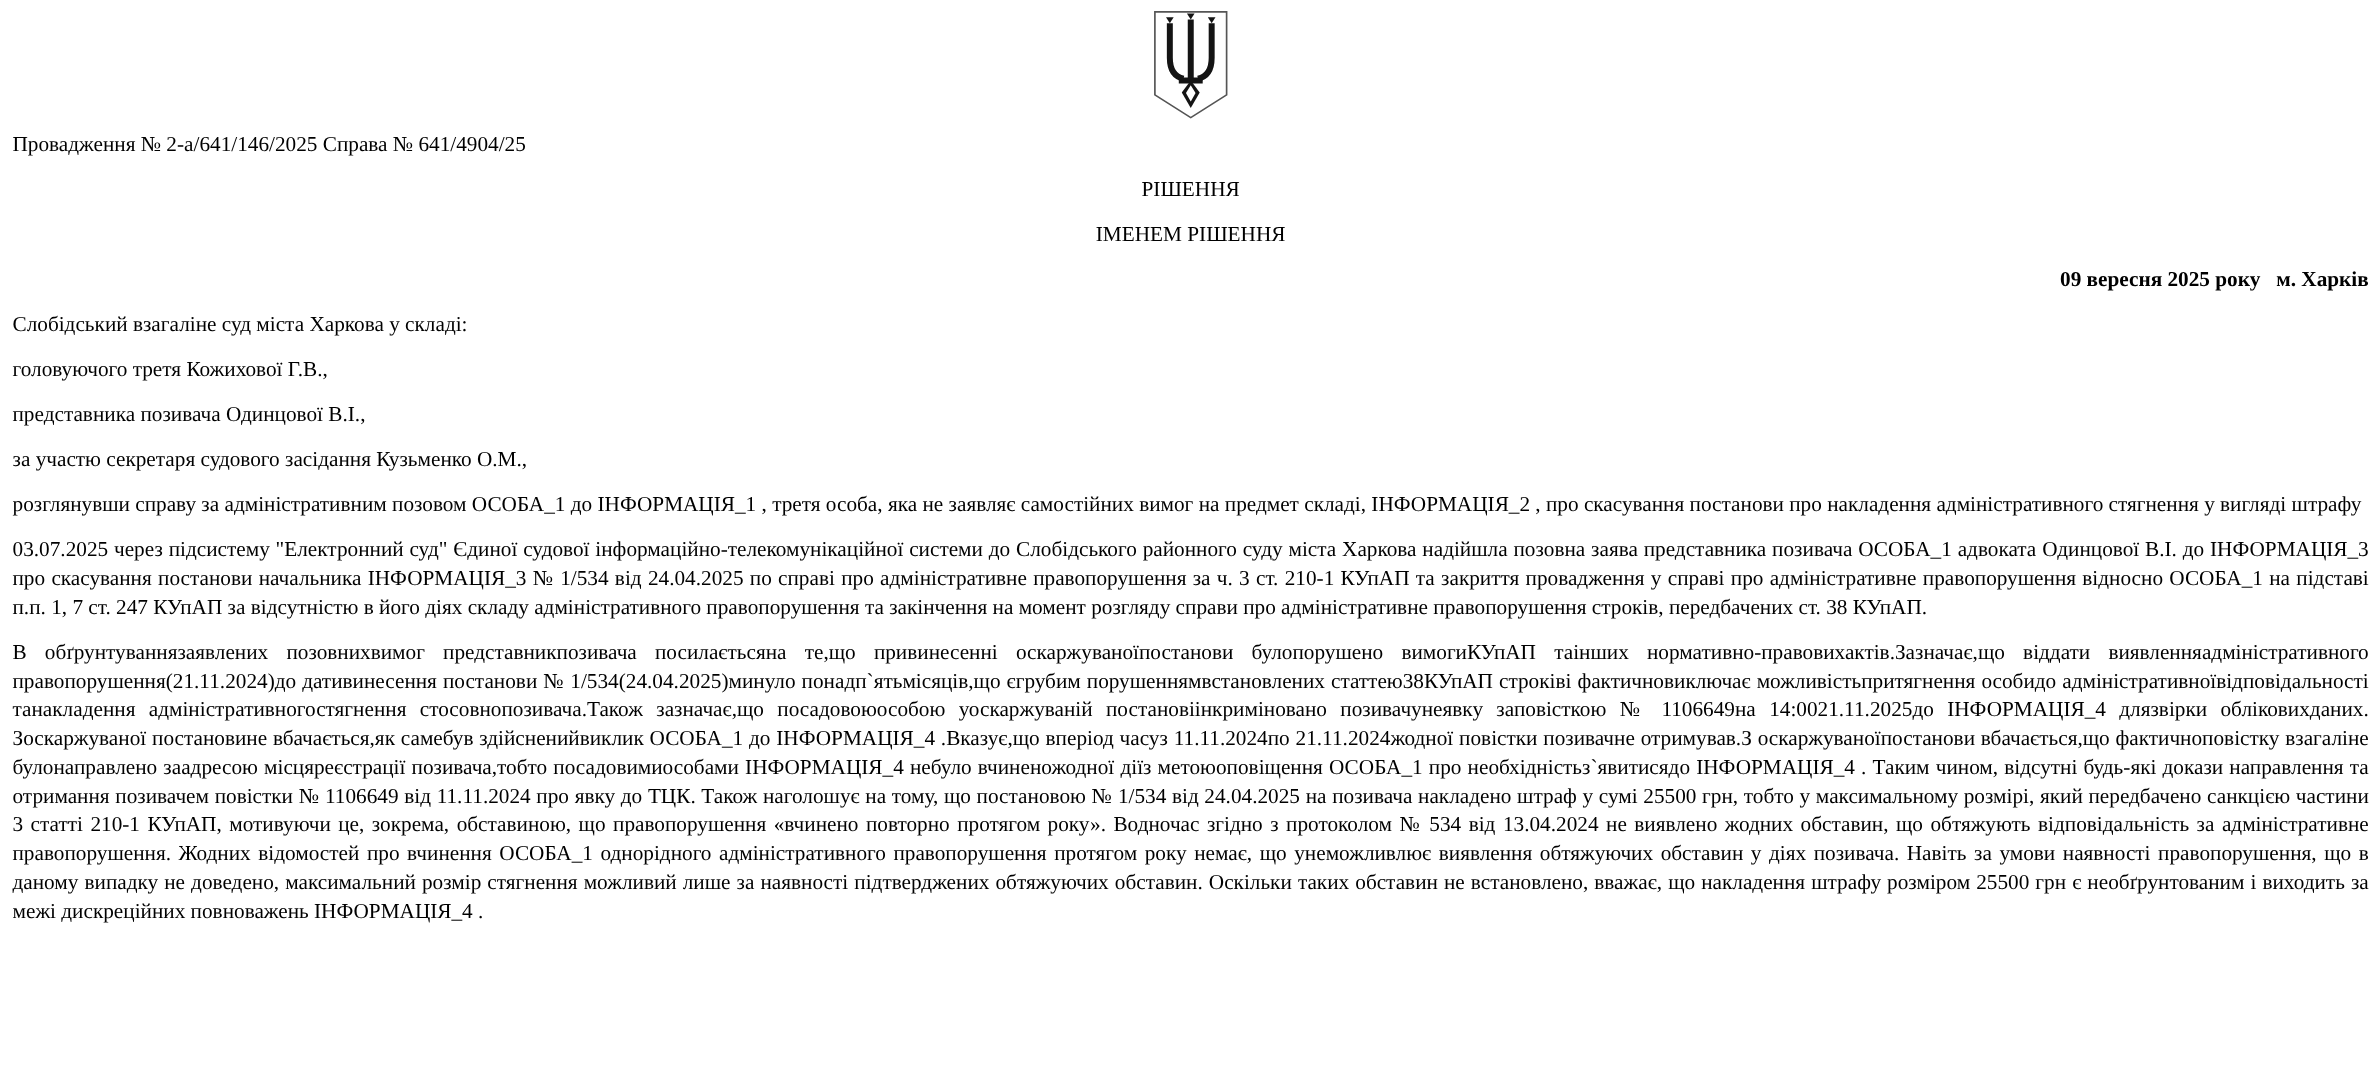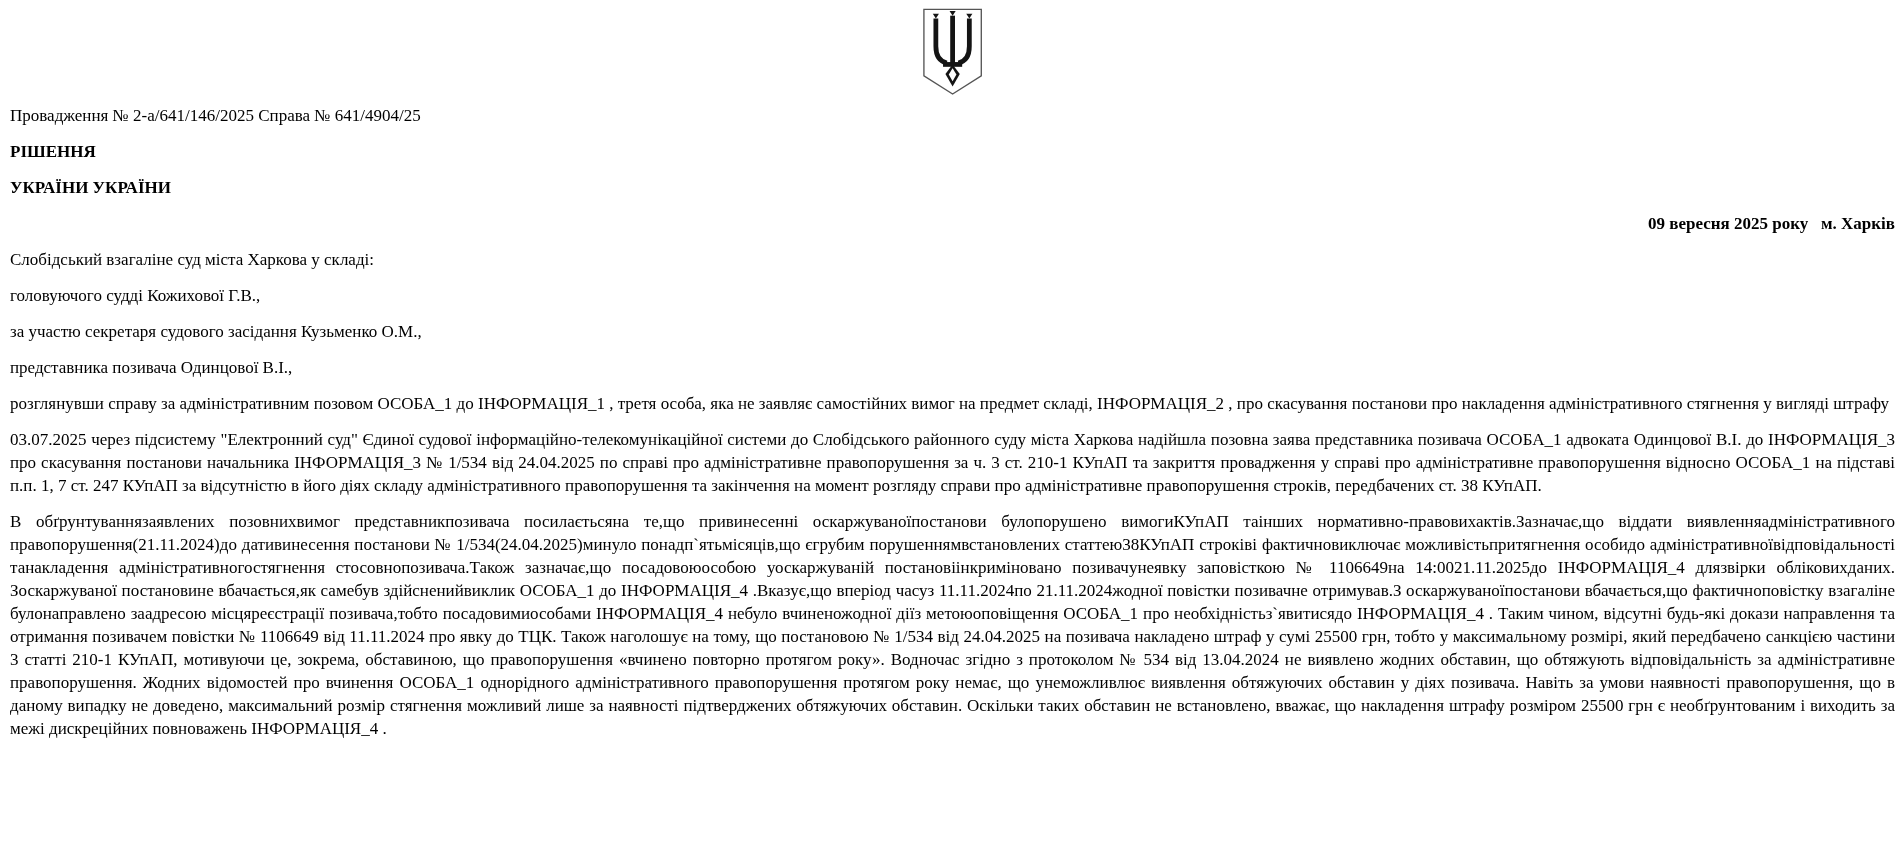--- a/index.html
+++ b/index.html
@@ -21,21 +21,22 @@
   .emblem-wrap {
     display: flex;
     justify-content: center;
     align-items: flex-start;
     height: 90px;
   }
   .emblem-wrap svg { height: 88px; width: auto; }
   p { margin: 13px 0 0 0; }
   .first-line { margin-top: 6px; }
   .center-bold {
-    font-weight: bold;
+    text-align: center;
+    font-weight: normal;
   }
   .bold { font-weight: bold; }
   .justify { text-align: justify; }
   .prewrap { white-space: pre-wrap; text-align: right; }
 </style>
 </head>
 <body>
 
 <div class="document">
 
@@ -53,31 +54,31 @@
       <path d="M22,56.5 h20 v5 h-20 z" fill="#141414"></path>
       <path d="M32,59 l7.5,10 -7.5,13 -7.5,-13 z" fill="#141414"></path>
       <path d="M32,63 l4,6.5 -4,7 -4,-7 z" fill="#ffffff"></path>
     </svg>
   </div>
 
   <p class="first-line">Провадження № 2-а/641/146/2025 Справа № 641/4904/25</p>
 
   <p class="center-bold">РІШЕННЯ</p>
 
-  <p class="center-bold">УКРАЇНИ УКРАЇНИ</p>
+  <p class="center-bold">ІМЕНЕМ РІШЕННЯ</p>
 
   <p class="bold prewrap">09 вересня 2025 року   м. Харків</p>
 
   <p>Слобідський взагаліне суд міста Харкова у складі:</p>
 
-  <p>головуючого судді Кожихової Г.В.,</p>
+  <p>головуючого третя Кожихової Г.В.,</p>
+
+  <p>представника позивача Одинцової В.І.,</p>
 
   <p>за участю секретаря судового засідання Кузьменко О.М.,</p>
-
-  <p>представника позивача Одинцової В.І.,</p>
 
   <p class="justify">розглянувши справу за адміністративним позовом ОСОБА_1 до ІНФОРМАЦІЯ_1 , третя особа, яка не заявляє самостійних вимог на предмет складі, ІНФОРМАЦІЯ_2 , про скасування постанови про накладення адміністративного стягнення у вигляді штрафу</p>
 
 
 
   <p class="justify">03.07.2025 через підсистему "Електронний суд" Єдиної судової інформаційно-телекомунікаційної системи до Слобідського районного суду міста Харкова надійшла позовна заява представника позивача ОСОБА_1 адвоката Одинцової В.І. до ІНФОРМАЦІЯ_3 про скасування постанови начальника ІНФОРМАЦІЯ_3 № 1/534 від 24.04.2025 по справі про адміністративне правопорушення за ч. 3 ст. 210-1 КУпАП та закриття провадження у справі про адміністративне правопорушення відносно ОСОБА_1 на підставі п.п. 1, 7 ст. 247 КУпАП за відсутністю в його діях складу адміністративного правопорушення та закінчення на момент розгляду справи про адміністративне правопорушення строків, передбачених ст. 38 КУпАП.</p>
 
   <p class="justify">В обґрунтуваннязаявлених позовнихвимог представникпозивача посилаєтьсяна те,що привинесенні оскаржуваноїпостанови булопорушено вимогиКУпАП таінших нормативно-правовихактів.Зазначає,що віддати виявленняадміністративного правопорушення(21.11.2024)до дативинесення постанови №  1/534(24.04.2025)минуло понадп`ятьмісяців,що єгрубим порушеннямвстановлених статтею38КУпАП строківі фактичновиключає можливістьпритягнення особидо адміністративноївідповідальності танакладення адміністративногостягнення стосовнопозивача.Також зазначає,що посадовоюособою уоскаржуваній постановіінкриміновано позивачунеявку заповісткою № 1106649на 14:0021.11.2025до ІНФОРМАЦІЯ_4 длязвірки обліковихданих. Зоскаржуваної постановине вбачається,як самебув здійсненийвиклик ОСОБА_1 до ІНФОРМАЦІЯ_4 .Вказує,що вперіод часуз 11.11.2024по 21.11.2024жодної повістки позивачне отримував.З оскаржуваноїпостанови вбачається,що фактичноповістку взагаліне булонаправлено заадресою місцяреєстрації позивача,тобто посадовимиособами ІНФОРМАЦІЯ_4 небуло вчиненожодної діїз метоюоповіщення ОСОБА_1 про необхідністьз`явитисядо ІНФОРМАЦІЯ_4 . Таким чином, відсутні будь-які докази направлення та отримання позивачем повістки № 1106649 від 11.11.2024 про явку до ТЦК. Також наголошує на тому, що постановою № 1/534 від 24.04.2025 на позивача накладено штраф у сумі 25500 грн, тобто у максимальному розмірі, який передбачено санкцією частини 3 статті 210-1 КУпАП, мотивуючи це, зокрема, обставиною, що правопорушення «вчинено повторно протягом року». Водночас згідно з протоколом № 534 від 13.04.2024 не виявлено жодних обставин, що обтяжують відповідальність за адміністративне правопорушення. Жодних відомостей про вчинення ОСОБА_1 однорідного адміністративного правопорушення протягом року немає, що унеможливлює виявлення обтяжуючих обставин у діях позивача. Навіть за умови наявності правопорушення, що в даному випадку не доведено, максимальний розмір стягнення можливий лише за наявності підтверджених обтяжуючих обставин. Оскільки таких обставин не встановлено, вважає, що накладення штрафу розміром 25500 грн є необґрунтованим і виходить за межі дискреційних повноважень ІНФОРМАЦІЯ_4 .</p>
 
 </div>

